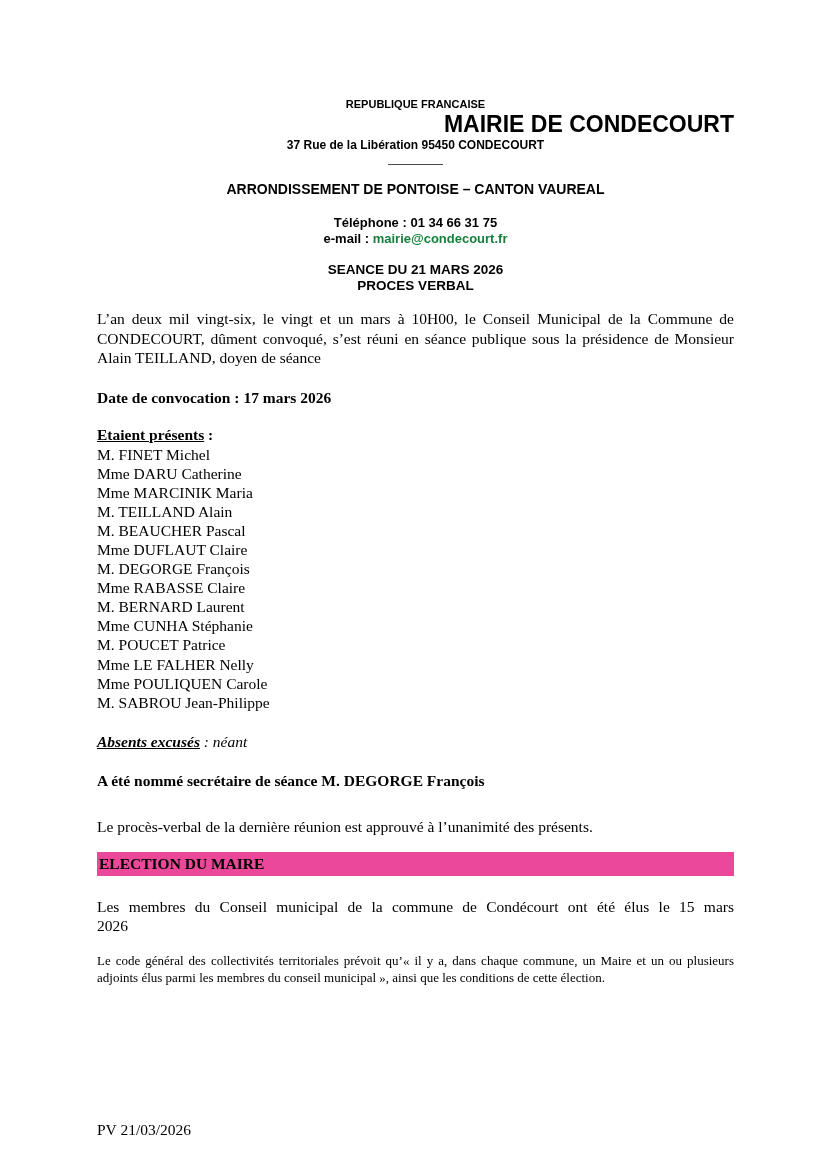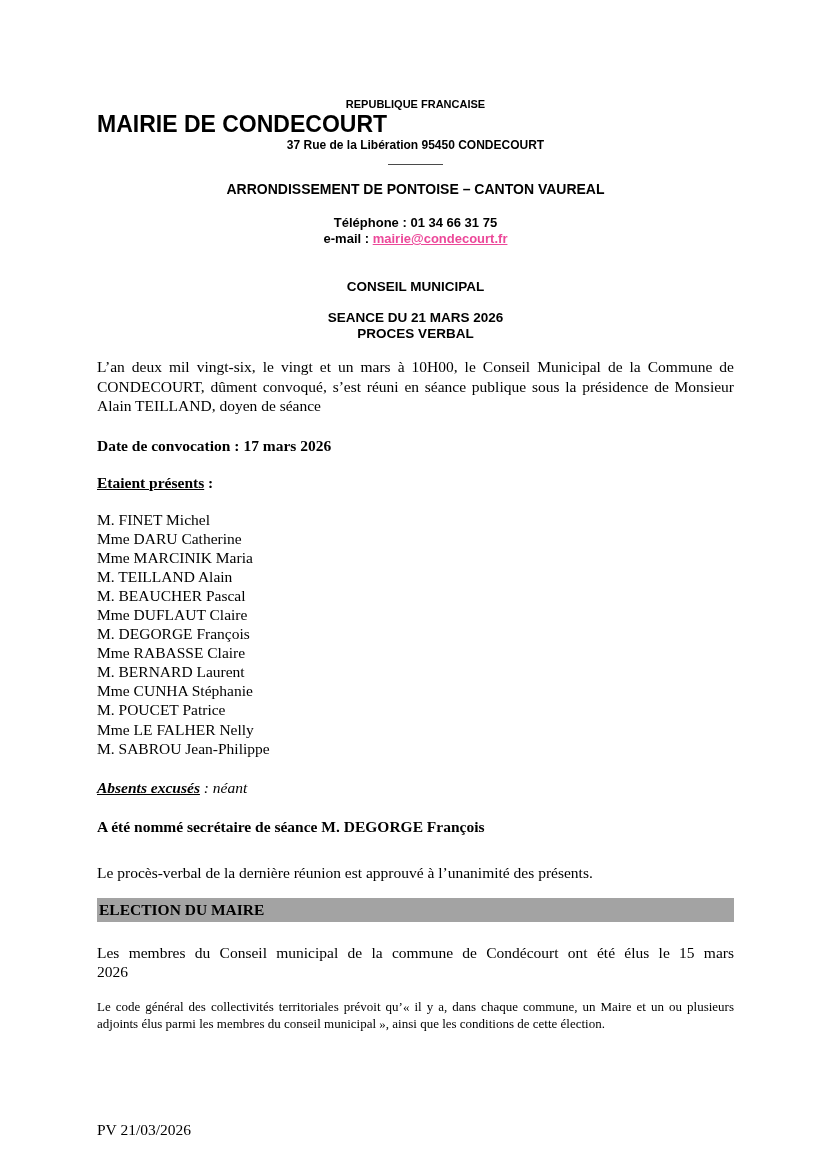--- a/index.html
+++ b/index.html
@@ -13,43 +13,43 @@
   }
   .content {
     position: absolute;
     left: 97px;
     top: 0;
     width: 637px;
   }
   .bold { font-weight: bold; }
 
   .h-republic { margin-top: 98px; font: bold 11px/13px "Liberation Sans", sans-serif; text-align: center; }
-  .h-title    { font: bold 23px/27px "Liberation Sans", sans-serif; text-align: left; }
+  .h-title    { font: bold 23px/27px "Liberation Sans", sans-serif; text-align: right; }
   .h-address  { font: bold 12px/15px "Liberation Sans", sans-serif; text-align: center; }
   .h-divider  { width: 55px; margin: 11px auto 0 auto; border-top: 1px solid #4a4a4a; height: 0; }
   .h-district { margin-top: 16px; font: bold 14px/17px "Liberation Sans", sans-serif; text-align: center; }
   .h-contact  { margin-top: 17px; font: bold 13px/16px "Liberation Sans", sans-serif; text-align: center; }
-  .email-link { color: #ec4899; text-decoration: underline; cursor: pointer; }
+  .email-link { color: #15803d; cursor: pointer; }
 
   .m-council  { margin-top: 32px; font: bold 13.5px/16px "Liberation Sans", sans-serif; text-align: center; }
   .m-session  { margin-top: 15px; font: bold 13.5px/16px "Liberation Sans", sans-serif; text-align: center; }
 
   .body-text  { font: 15.5px/19.5px "Liberation Serif", serif; }
   .intro      { margin-top: 15px; text-align: justify; }
   .convocation { margin-top: 20px; font-weight: bold; }
   .present-head { margin-top: 18px; font-weight: bold; }
   .u          { text-decoration: underline; }
-  .present-list { font: 15.5px/19.1px "Liberation Serif", serif; margin-top: 17px; }
+  .present-list { font: 15.5px/19.1px "Liberation Serif", serif; }
   .absents    { margin-top: 20px; font-style: italic; }
   .secretary  { margin-top: 20px; font-weight: bold; }
   .approval   { margin-top: 26px; }
 
   .section-bar {
     margin-top: 16px;
-    background: #a3a3a3;
+    background: #ec4899;
     padding: 2px 2px 2px 2px;
     font: bold 15.5px/19.5px "Liberation Serif", serif;
   }
   .p1 { margin-top: 21px; text-align: justify; text-align-last: justify; }
   .p2 { margin-top: 16px; font: 13px/17px "Liberation Serif", serif; text-align: justify; }
 
   .footer {
     position: absolute;
     left: 97px;
     width: 637px;
@@ -72,21 +72,20 @@
       <div class="h-title">MAIRIE DE CONDECOURT</div>
       <div class="h-address">37 Rue de la Libération 95450 CONDECOURT</div>
       <div class="h-divider"></div>
       <div class="h-district">ARRONDISSEMENT DE PONTOISE – CANTON VAUREAL</div>
       <div class="h-contact">
         <div><span>Téléphone&nbsp;:</span> <span>01 34 66 31 75</span></div>
         <div><span>e-mail&nbsp;:</span> <a class="email-link">mairie@condecourt.fr</a></div>
       </div>
     </div>
 
-    <div class="m-council">CONSEIL MUNICIPAL</div>
     <div class="m-session">
       <div>SEANCE DU 21 MARS 2026</div>
       <div>PROCES VERBAL</div>
     </div>
 
     <div class="body-text intro">L’an deux mil vingt-six, le vingt et un mars à 10H00, le Conseil Municipal de la Commune de CONDECOURT, dûment convoqué, s’est réuni en séance publique sous la présidence de Monsieur Alain TEILLAND, doyen de séance</div>
 
     <div class="body-text convocation"><span class="u" style="text-decoration:none">Date de convocation&nbsp;:</span> <span>17 mars 2026</span></div>
 
     <div class="body-text present-head"><span class="u">Etaient présents</span><span>&nbsp;:</span></div>
@@ -96,20 +95,21 @@
       <div>Mme MARCINIK Maria</div>
       <div>M. TEILLAND Alain</div>
       <div>M. BEAUCHER Pascal</div>
       <div>Mme DUFLAUT Claire</div>
       <div>M. DEGORGE François</div>
       <div>Mme RABASSE Claire</div>
       <div>M. BERNARD Laurent</div>
       <div>Mme CUNHA Stéphanie</div>
       <div>M. POUCET Patrice</div>
       <div>Mme LE FALHER Nelly</div>
+      <div>Mme POULIQUEN Carole</div>
       <div>M. SABROU Jean-Philippe</div>
     </div>
 
     <div class="body-text absents"><span class="u bold">Absents excusés</span><span>&nbsp;: néant</span></div>
 
     <div class="body-text secretary">A été nommé secrétaire de séance M. DEGORGE François</div>
 
     <div class="body-text approval">Le procès-verbal de la dernière réunion est approuvé à l’unanimité des présents.</div>
 
     <div class="section-bar">ELECTION DU MAIRE</div>

